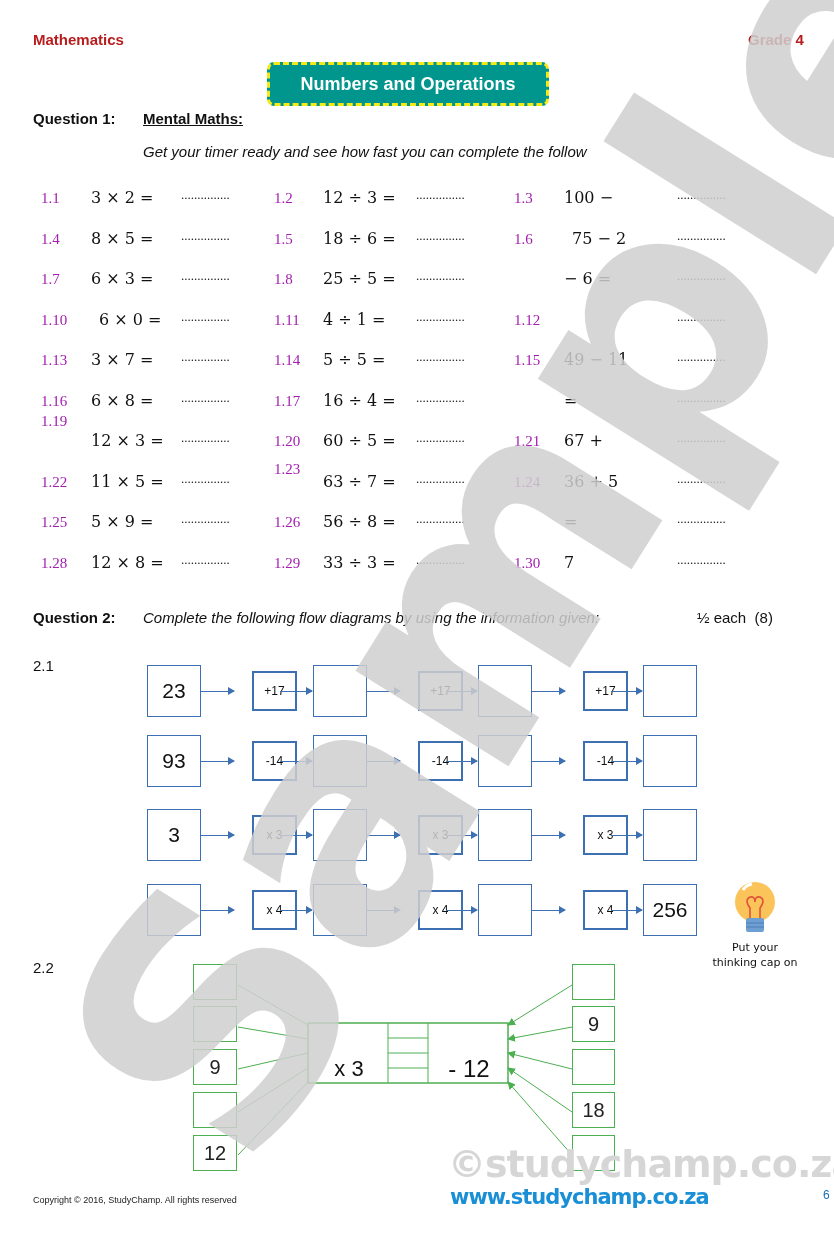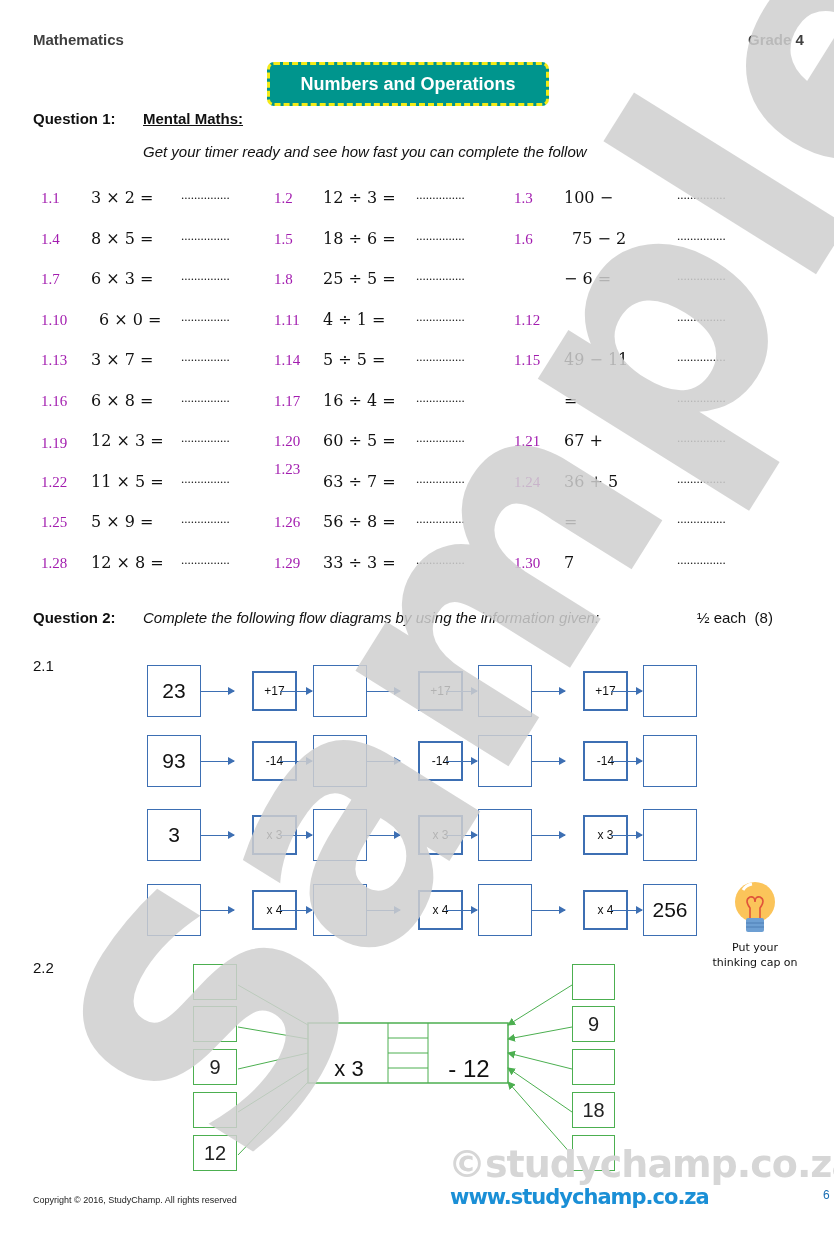--- a/index.html
+++ b/index.html
@@ -1,18 +1,18 @@
 <!DOCTYPE html>
 <html><head>
 <meta charset="utf-8">
 <style>
   html,body{margin:0;padding:0;background:#fff;}
   body{width:834px;height:1236px;position:relative;overflow:hidden;font-family:"Liberation Sans",sans-serif;color:#111;}
   .abs{position:absolute;}
-  .hdr{font-family:"Liberation Sans",sans-serif;font-weight:bold;font-size:15px;color:#404040;}
+  .hdr{font-family:"Liberation Sans",sans-serif;font-weight:bold;font-size:15px;color:#b91c1c;}
   .title-box{left:267px;top:62px;width:282px;height:44px;background:#00958d;border:3px dashed #f4ea17;border-radius:7px;box-sizing:border-box;color:#fff;font-weight:bold;font-size:18px;display:flex;align-items:center;justify-content:center;}
   .q-label{font-weight:bold;font-size:15px;}
   .italic{font-style:italic;font-size:15px;}
   .num{font-family:"Liberation Serif",serif;font-size:15px;color:#a21caf;}
   .expr{font-family:"DejaVu Serif","Liberation Serif",serif;font-size:16px;color:#111;white-space:nowrap;}
   .dots{font-family:"Liberation Serif",serif;font-size:13px;letter-spacing:0px;color:#222;}
   .fbox{position:absolute;border:1.5px solid #3d6fb3;background:#fff;box-sizing:border-box;display:flex;align-items:center;justify-content:center;font-family:"Liberation Sans",sans-serif;color:#111;}
   .fbig{width:54px;height:52px;font-size:21px;}
   .fop{width:45px;height:40px;font-size:12px;border-width:2px;margin-left:17px;}
   .arrow{position:absolute;height:1px;background:#3d6fb3;}
@@ -79,21 +79,21 @@
     <div class="abs dots" style="left: 677px; top: 349px;">...............</div>
     <div class="abs num" style="left: 41px; top: 392.5px;">1.16</div>
     <div class="abs expr" style="left: 91px; top: 390.5px;">6 × 8 =</div>
     <div class="abs dots" style="left: 181px; top: 389.5px;">...............</div>
     <div class="abs num" style="left: 274px; top: 392.5px;">1.17</div>
     <div class="abs expr" style="left: 323px; top: 390.5px;">16 ÷ 4 =</div>
     <div class="abs dots" style="left: 416px; top: 389.5px;">...............</div>
     <div class="abs num" style="left: 514px; top: 392.5px;"></div>
     <div class="abs expr" style="left: 564px; top: 390.5px;">=</div>
     <div class="abs dots" style="left: 677px; top: 389.5px;">...............</div>
-    <div class="abs num" style="left: 41px; top: 435px;">1.19</div>
+    <div class="abs num" style="left: 41px; top: 413px;">1.19</div>
     <div class="abs expr" style="left: 91px; top: 431px;">12 × 3 =</div>
     <div class="abs dots" style="left: 181px; top: 430px;">...............</div>
     <div class="abs num" style="left: 274px; top: 433px;">1.20</div>
     <div class="abs expr" style="left: 323px; top: 431px;">60 ÷ 5 =</div>
     <div class="abs dots" style="left: 416px; top: 430px;">...............</div>
     <div class="abs num" style="left: 514px; top: 433px;">1.21</div>
     <div class="abs expr" style="left: 564px; top: 431px;">67 +</div>
     <div class="abs dots" style="left: 677px; top: 430px;">...............</div>
     <div class="abs num" style="left: 41px; top: 473.5px;">1.22</div>
     <div class="abs expr" style="left: 91px; top: 471.5px;">11 × 5 =</div>

